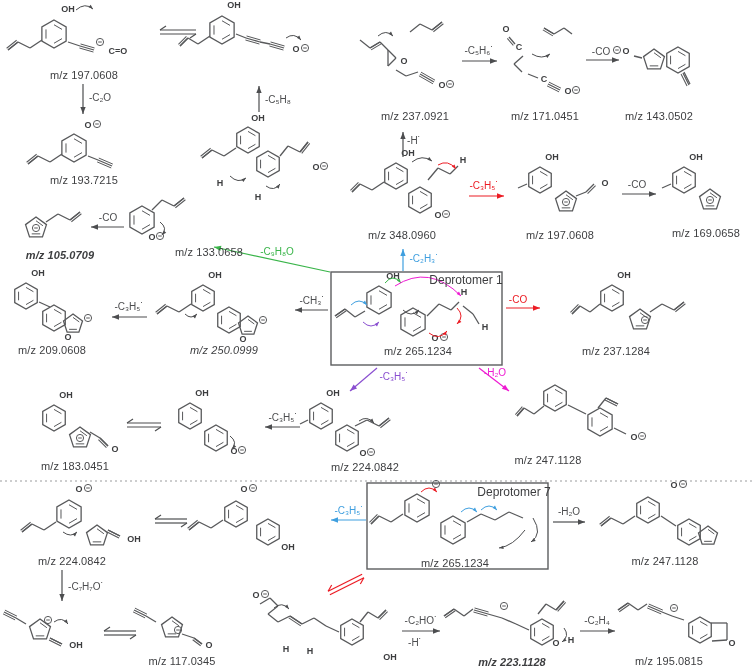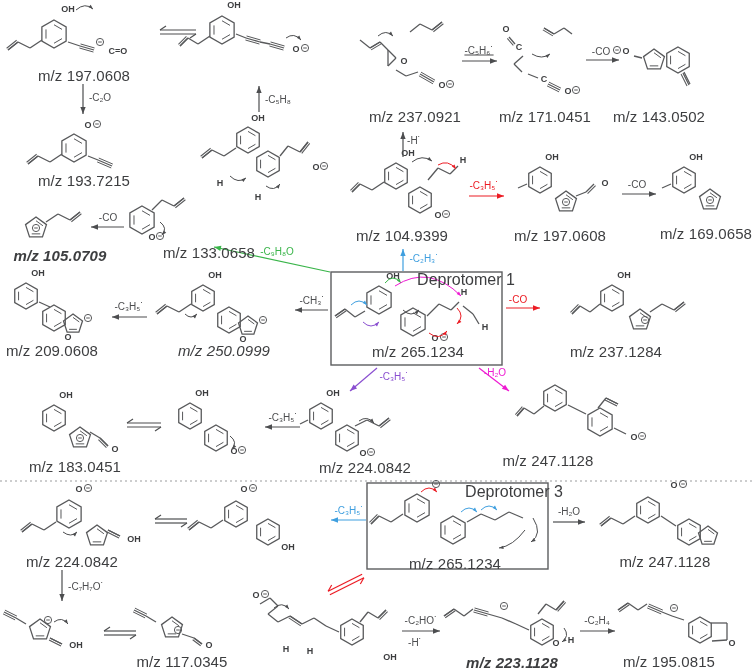--- a/index.html
+++ b/index.html
@@ -1,24 +1,24 @@
 <!DOCTYPE html>
 <html><head>
 <meta charset="utf-8">
 <style>
   html,body{margin:0;padding:0;background:#ffffff;}
   #canvas{position:relative;width:753px;height:669px;background:#ffffff;overflow:hidden;
           font-family:"Liberation Sans",sans-serif;}
   #layer{position:absolute;left:0;top:0;}
-  .mz{position:absolute;transform:translate(-50%,-50%);font-size:15px;color:#3d3e40;
+  .mz{position:absolute;transform:translate(-50%,-50%);font-size:11px;color:#3d3e40;
       white-space:nowrap;letter-spacing:.1px;}
   .mz.bold{font-weight:bold;font-style:italic;}
   .loss{position:absolute;transform:translate(-50%,-50%);font-size:10px;color:#4c4d4f;
         white-space:nowrap;}
-  .boxtitle{position:absolute;transform:translate(-50%,-50%);font-size:16px;color:#3d3e40;
+  .boxtitle{position:absolute;transform:translate(-50%,-50%);font-size:12px;color:#3d3e40;
         white-space:nowrap;}
   .atom{font-family:"Liberation Sans",sans-serif;font-size:9px;font-weight:600;fill:#3d3e40;}
 </style>
 </head>
 <body>
 
 <div id="canvas">
   <svg id="layer" width="753" height="669">
       <line x1="0" y1="481" x2="753" y2="481" stroke="#9a9b9d" stroke-width="1" stroke-dasharray="2 3"></line>
       <g transform="translate(78,36)">
@@ -775,43 +775,43 @@
         <line x1="580" y1="631" x2="615" y2="631" stroke="#4c4d4f" stroke-width="1.2"></line>
         <polygon points="615,631 608,633.66 608,628.34" fill="#4c4d4f"></polygon>
       </g>
     </svg>
   <div id="labels">
       <div class="mz" style="left: 84px; top: 75px;">m/z 197.0608</div>
       <div class="mz" style="left: 84px; top: 180px;">m/z 193.7215</div>
       <div class="mz" style="left: 415px; top: 116px;">m/z 237.0921</div>
       <div class="mz" style="left: 545px; top: 116px;">m/z 171.0451</div>
       <div class="mz" style="left: 659px; top: 116px;">m/z 143.0502</div>
-      <div class="mz" style="left: 402px; top: 235px;">m/z 104.9399</div>
+      <div class="mz" style="left: 402px; top: 235px;">m/z 348.0960</div>
       <div class="mz" style="left: 560px; top: 235px;">m/z 197.0608</div>
       <div class="mz" style="left: 706px; top: 233px;">m/z 169.0658</div>
       <div class="mz" style="left: 168px; top: 252px; margin-left: 41px;">m/z 133.0658</div>
       <div class="mz bold" style="left: 60px; top: 255px;">m/z 105.0709</div>
       <div class="mz" style="left: 52px; top: 350px;">m/z 209.0608</div>
       <div class="mz" style="left: 224px; top: 350px; font-style: italic;">m/z 250.0999</div>
       <div class="boxtitle" style="left: 466px; top: 280px;">Deprotomer 1</div>
       <div class="mz" style="left: 418px; top: 351px;">m/z 265.1234</div>
       <div class="mz" style="left: 616px; top: 351px;">m/z 237.1284</div>
       <div class="mz" style="left: 75px; top: 466px;">m/z 183.0451</div>
       <div class="mz" style="left: 365px; top: 467px;">m/z 224.0842</div>
       <div class="mz" style="left: 548px; top: 460px;">m/z 247.1128</div>
       <div class="mz" style="left: 72px; top: 561px;">m/z 224.0842</div>
       <div class="mz" style="left: 665px; top: 561px;">m/z 247.1128</div>
-      <div class="boxtitle" style="left: 514px; top: 492px;">Deprotomer 3</div>
+      <div class="boxtitle" style="left: 514px; top: 492px;">Deprotomer 7</div>
       <div class="mz" style="left: 455px; top: 563px;">m/z 265.1234</div>
       <div class="mz" style="left: 182px; top: 661px;">m/z 117.0345</div>
       <div class="mz bold" style="left: 512px; top: 662px;">m/z 223.1128</div>
       <div class="mz" style="left: 669px; top: 661px;">m/z 195.0815</div>
       <div class="loss" style="left: 100px; top: 97px; color: rgb(76, 77, 79);">-C₂O</div>
       <div class="loss" style="left: 278px; top: 99px; color: rgb(76, 77, 79);">-C₅H₈</div>
-      <div class="loss" style="left: 479px; top: 50px; color: rgb(76, 77, 79); text-decoration: underline;">-C₅H₆˙</div>
+      <div class="loss" style="left: 479px; top: 50px; color: rgb(76, 77, 79);">-C₅H₆˙</div>
       <div class="loss" style="left: 601px; top: 51px; color: rgb(76, 77, 79);">-CO</div>
       <div class="loss" style="left: 414px; top: 140px; color: rgb(76, 77, 79);">-H˙</div>
       <div class="loss" style="left: 484px; top: 185px; color: rgb(236, 28, 36);">-C₃H₅˙</div>
       <div class="loss" style="left: 637px; top: 184px; color: rgb(76, 77, 79);">-CO</div>
       <div class="loss" style="left: 108px; top: 217px; color: rgb(76, 77, 79);">-CO</div>
       <div class="loss" style="left: 277px; top: 251px; color: rgb(58, 181, 74);">-C₉H₈O</div>
       <div class="loss" style="left: 424px; top: 258px; color: rgb(63, 159, 223);">-C₂H₃˙</div>
       <div class="loss" style="left: 312px; top: 300px; color: rgb(76, 77, 79);">-CH₃˙</div>
       <div class="loss" style="left: 129px; top: 306px; color: rgb(76, 77, 79);">-C₃H₅˙</div>
       <div class="loss" style="left: 518px; top: 299px; color: rgb(236, 28, 36);">-CO</div>

